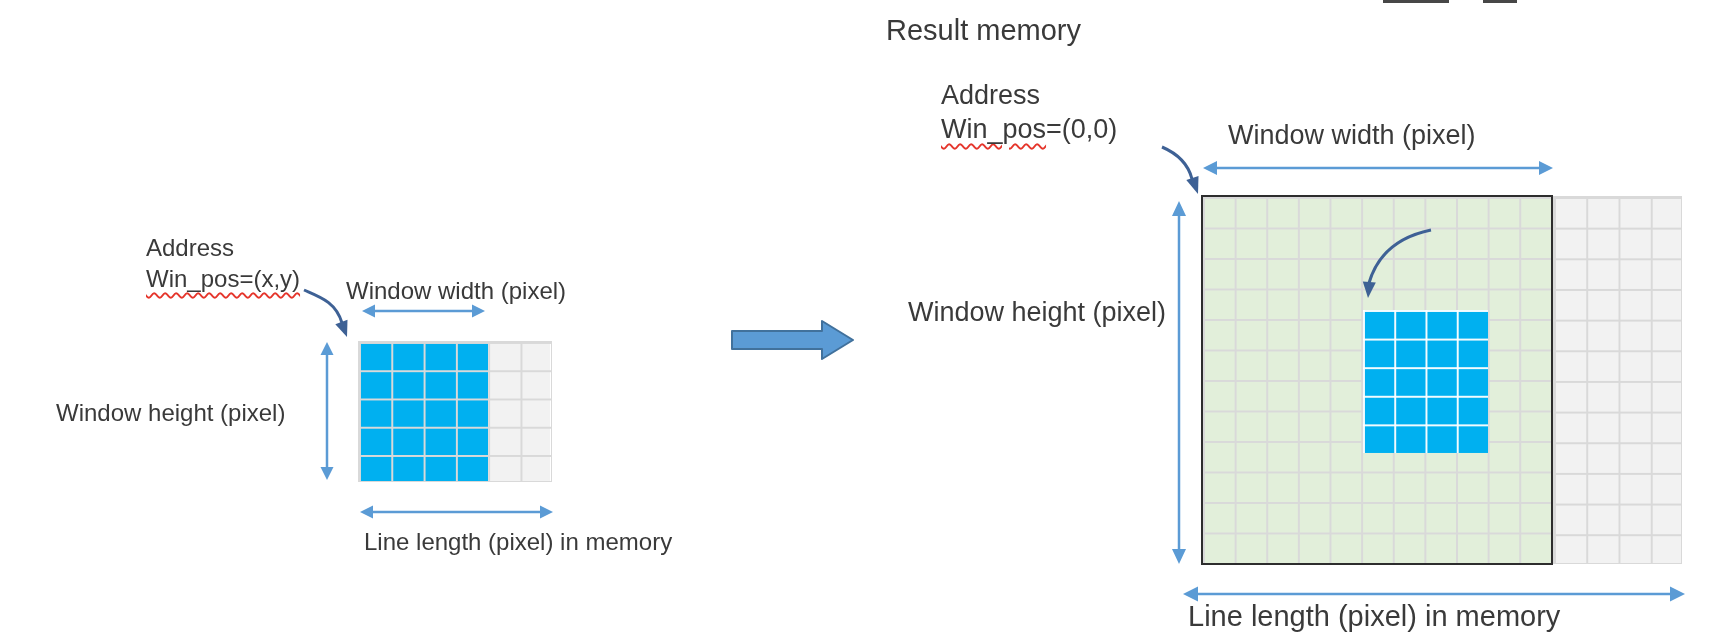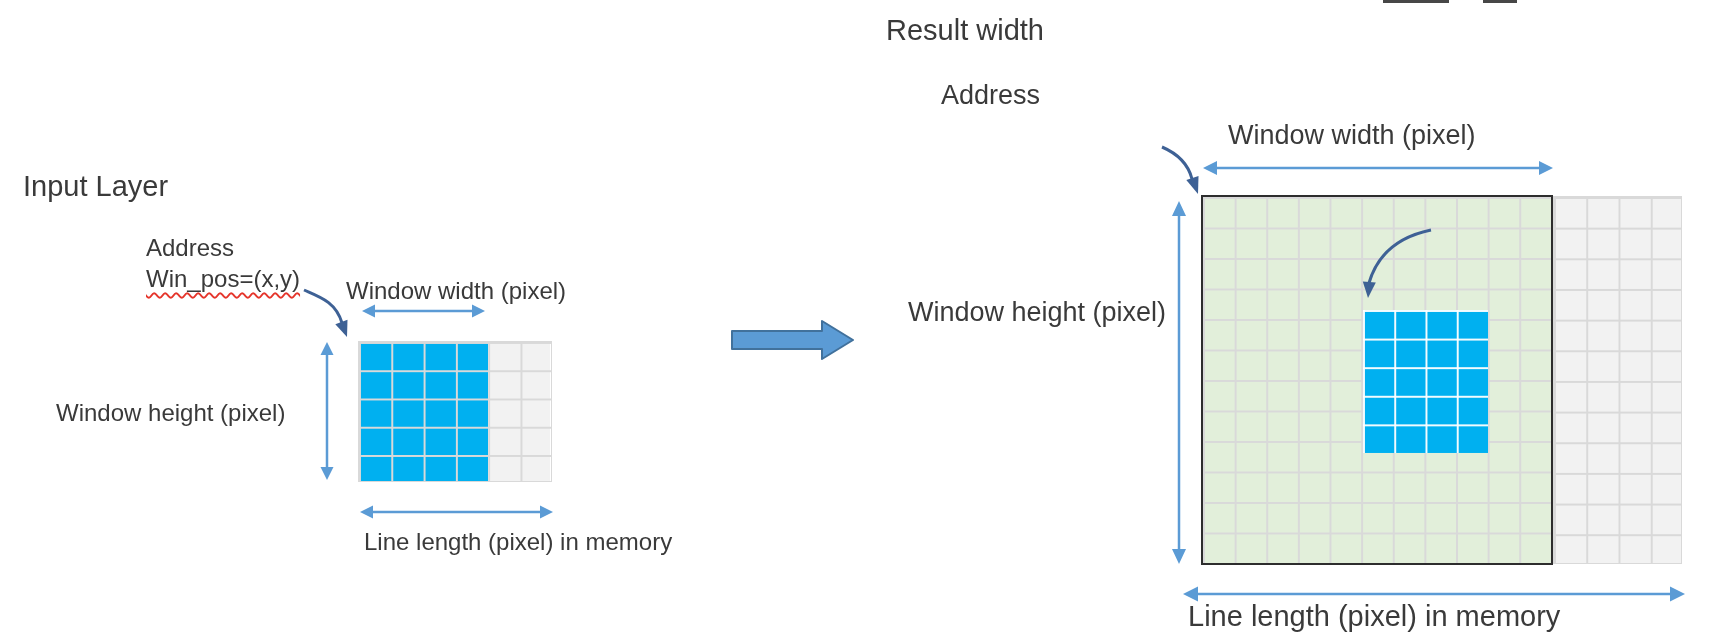--- a/index.html
+++ b/index.html
@@ -79,41 +79,43 @@
   .top-artifact.a2 { left:1483px; width:34px; }
 </style>
 </head>
 <body>
 
 <div class="canvas">
 
   <div class="top-artifact a1"></div>
   <div class="top-artifact a2"></div>
 
-  <div class="lbl title t-input-title">Input Layer</div>
 
   <div class="lbl in-lbl t-input-addr">
     <div>Address</div>
     <div><span class="squig">Win_pos=(x,y)</span></div>
   </div>
 
   <div class="lbl in-lbl t-input-ww">Window width (pixel)</div>
   <div class="lbl in-lbl t-input-wh">Window height (pixel)</div>
   <div class="lbl in-lbl t-input-ll">Line length (pixel) in memory</div>
 
   <div class="grid-input">
     <div class="blue-region"></div>
     <div class="gray-region"></div>
     <div class="grid-lines"></div>
   </div>
 
-  <div class="lbl title t-result-title">Result width</div>
+  <div class="lbl title t-result-title">Result memory</div>
 
   <div class="lbl rs-lbl t-result-addr">
     <div>Address</div>
+    <div>
+      <span class="squig">Win_pos</span><span>=(0,0)</span>
+    </div>
   </div>
 
   <div class="lbl rs-lbl t-result-ww">Window width (pixel)</div>
   <div class="lbl rs-lbl t-result-wh">Window height (pixel)</div>
   <div class="lbl rs-lbl t-result-ll t-result-ll">Line length (pixel) in memory</div>
 
   <div class="grid-result-green">
     <div class="grid-lines"></div>
   </div>
   <div class="grid-result-gray">

